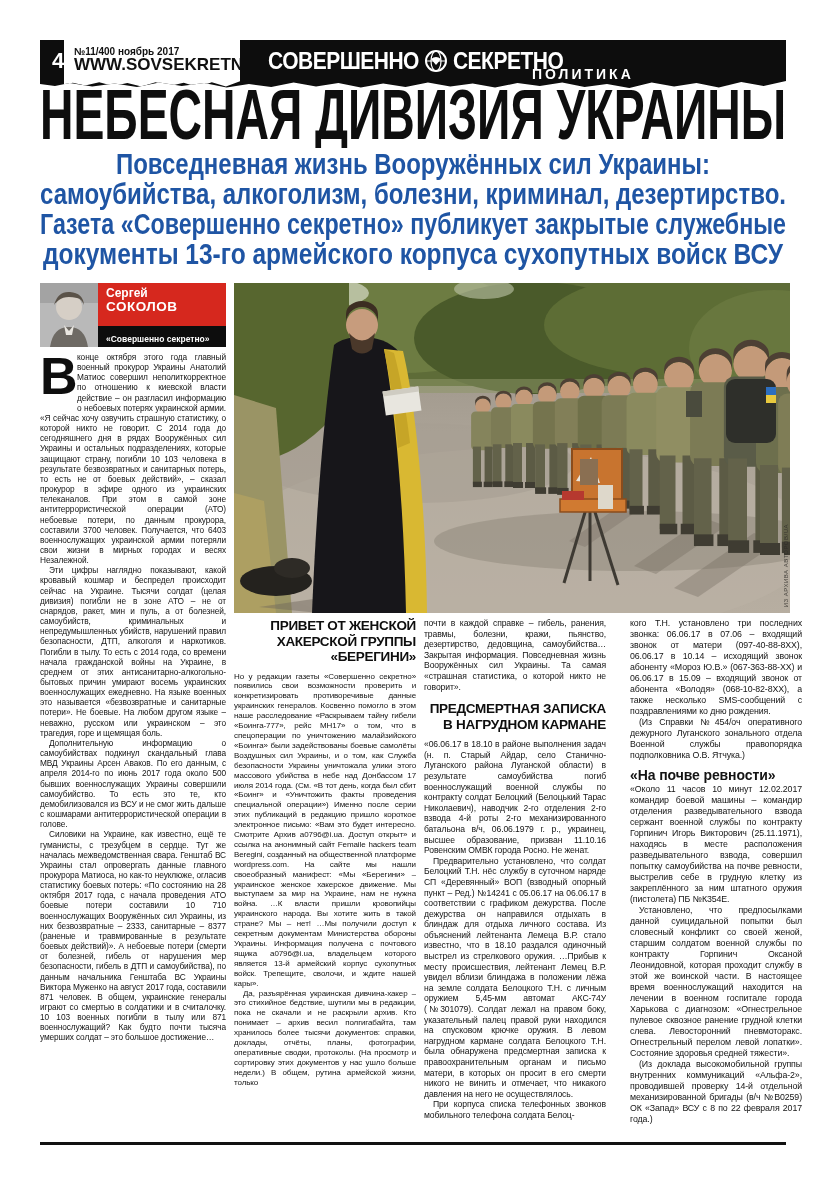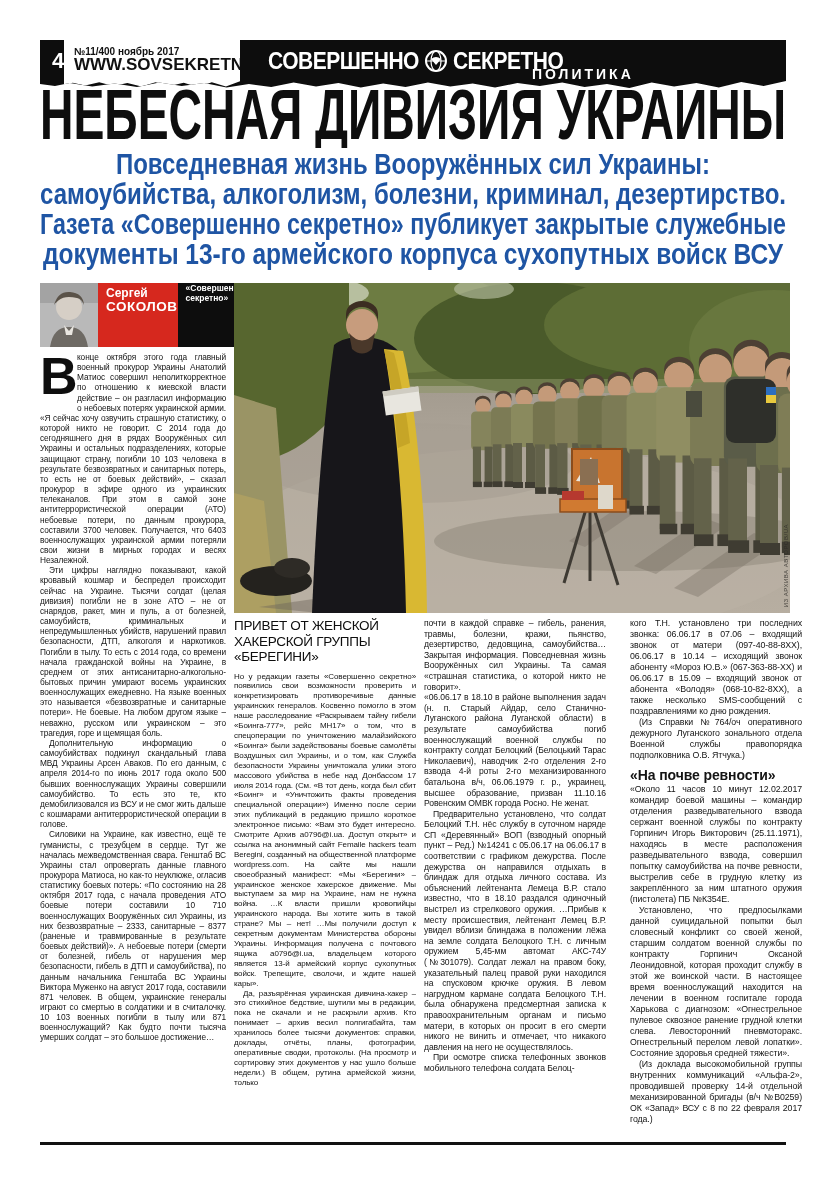--- a/index.html
+++ b/index.html
@@ -18,41 +18,41 @@
   .logo-word{font-size:21px;font-weight:900;letter-spacing:-0.5px;transform:scaleY(1.1);}
   .section{position:absolute;left:492px;top:26px;color:#fff;font-size:14px;font-weight:bold;letter-spacing:3px;}
   
   .headline-svg{position:absolute;left:40px;top:84px;}
   .headline-svg text{font-family:"Liberation Sans",sans-serif;font-weight:bold;fill:#0e0e0e;}
   .subhead-svg{position:absolute;left:40px;top:150px;}
   .subhead-svg text{font-family:"Liberation Sans",sans-serif;font-weight:bold;}
   
   .byline{position:absolute;left:40px;top:283px;width:186px;height:64px;display:flex;}
   .byline-photo{width:58px;height:64px;flex:none;}
-  .byline-right{flex:1;display:flex;flex-direction:row;}
+  .byline-right{flex:1;display:flex;flex-direction:column;}
   .byline-name{background:#d6281e;color:#fff;flex:1;padding:4px 0 2px 8px;line-height:1.05;}
   .byline-first{font-size:12px;font-weight:bold;display:block;}
   .byline-last{font-size:13.5px;font-weight:bold;display:block;letter-spacing:.5px;}
-  .byline-pub{background:#0d0d0d;color:#fff;font-size:8.5px;font-weight:bold;padding:0 0 3px 8px;}
+  .byline-pub{background:#0d0d0d;color:#fff;font-size:8.5px;font-weight:bold;padding:8px 0 3px 8px;}
   
   .photo{position:absolute;left:234px;top:283px;width:556px;height:330px;overflow:hidden;}
   .photo-credit{position:absolute;right:1px;bottom:6px;writing-mode:vertical-rl;transform:rotate(180deg);
         font-size:6px;color:#2e2c28;letter-spacing:.5px;opacity:.85;}
   
   .col{position:absolute;text-align:justify;overflow:hidden;hyphens:auto;}
   .col p{margin:0;}
   .col p.ind{text-indent:9px;}
   .col1{left:40px;top:352px;width:186px;height:790px;font-size:8.3px;line-height:10.15px;letter-spacing:-.1px;}
   .col2{left:234px;top:618px;width:182px;height:526px;font-size:8px;line-height:9.9px;letter-spacing:-.1px;}
   .col3{left:424px;top:618px;width:182px;height:526px;font-size:8.6px;line-height:10.6px;letter-spacing:-.1px;}
   .col4{left:614px;top:618px;width:172px;height:526px;font-size:8.8px;line-height:11px;letter-spacing:-.1px;margin-left:16px;}
   .dropcap{float:left;font-size:52px;line-height:42px;height:48px;width:33px;font-weight:bold;color:#0e0e0e;
         margin:3px 4px 0 0;}
-  .colhead{font-size:13.5px;font-weight:normal;line-height:1.15;letter-spacing:-.3px;color:#0e0e0e;
-        text-align:left;margin:0 0 7px 0;transform-origin:left top;}
+  .colhead{font-size:13.5px;font-weight:bold;line-height:1.15;letter-spacing:-.3px;color:#0e0e0e;
+        text-align:right;margin:0 0 7px 0;transform-origin:left top;}
   .colhead.mt{margin-top:9px;}
   .subhead-small{font-size:14px;font-weight:bold;margin:9px 0 3px 0;text-align:left;}
   .bottom-rule{position:absolute;left:40px;top:1142px;width:746px;height:3px;background:#111;}
 </style>
 </head>
 <body>
 
 <div class="page">
 
   <div class="hbar">
@@ -205,28 +205,29 @@
   </div>
 
   <div class="col col2">
     <h3 class="colhead">ПРИВЕТ ОТ ЖЕНСКОЙ ХАКЕРСКОЙ ГРУППЫ «БЕРЕГИНИ»</h3>
     <p>Но у редакции газеты «Совершенно секретно» появились свои возможности проверить и конкретизировать противоречивые данные украинских генералов. Косвенно помогло в этом наше расследование «Раскрываем тайну гибели «Боинга-777», рейс МН17» о том, что в спецоперации по уничтожению малайзийского «Боинга» были задействованы боевые самолёты Воздушных сил Украины, и о том, как Служба безопасности Украины уничтожала улики этого массового убийства в небе над Донбассом 17 июля 2014 года. (См. «В тот день, когда был сбит «Боинг» и «Уничтожить факты проведения специальной операции») Именно после серии этих публикаций в редакцию пришло короткое электронное письмо: «Вам это будет интересно. Смотрите Архив a0796@i.ua. Доступ открыт» и ссылка на анонимный сайт Femaile hackers team Beregini, созданный на общественной платформе wordpress.com. На сайте мы нашли своеобразный манифест: «Мы «Берегини» – украинское женское хакерское движение. Мы выступаем за мир на Украине, нам не нужна война. …К власти пришли кровопийцы украинского народа. Вы хотите жить в такой стране? Мы – нет! …Мы получили доступ к секретным документам Министерства обороны Украины. Информация получена с почтового ящика a0796@i.ua, владельцем которого является 13-й армейский корпус сухопутных войск. Трепещите, сволочи, и ждите нашей кары».</p>
     <p class="ind">Да, разъярённая украинская дивчина-хакер – это стихийное бедствие, шутили мы в редакции, пока не скачали и не раскрыли архив. Кто понимает – архив весил полгигабайта, там хранилось более тысячи документов: справки, доклады, отчёты, планы, фотографии, оперативные сводки, протоколы. (На просмотр и сортировку этих документов у нас ушло больше недели.) В общем, рутина армейской жизни, только</p>
   </div>
 
   <div class="col col3">
     <p>почти в каждой справке – гибель, ранения, травмы, болезни, кражи, пьянство, дезертирство, дедовщина, самоубийства… Закрытая информация. Повседневная жизнь Вооружённых сил Украины. Та самая «страшная статистика, о которой никто не говорит».</p>
+    <h3 class="colhead mt">ПРЕДСМЕРТНАЯ ЗАПИСКА В НАГРУДНОМ КАРМАНЕ</h3>
     <p>«06.06.17 в 18.10 в районе выполнения задач (н. п. Старый Айдар, село Станично-Луганского района Луганской области) в результате самоубийства погиб военнослужащий военной службы по контракту солдат Белоцкий (Белоцький Тарас Николаевич), наводчик 2-го отделения 2-го взвода 4-й роты 2-го механизированного батальона в/ч, 06.06.1979 г. р., украинец, высшее образование, призван 11.10.16 Ровенским ОМВК города Росно. Не женат.</p>
     <p class="ind">Предварительно установлено, что солдат Белоцкий Т.Н. нёс службу в суточном наряде СП «Деревянный» ВОП (взводный опорный пункт – Ред.) №14241 с 05.06.17 на 06.06.17 в соответствии с графиком дежурства. После дежурства он направился отдыхать в блиндаж для отдыха личного состава. Из объяснений лейтенанта Лемеца В.Р. стало известно, что в 18.10 раздался одиночный выстрел из стрелкового оружия. …Прибыв к месту происшествия, лейтенант Лемец В.Р. увидел вблизи блиндажа в положении лёжа на земле солдата Белоцкого Т.Н. с личным оружием 5,45-мм автомат АКС-74У (№301079). Солдат лежал на правом боку, указательный палец правой руки находился на спусковом крючке оружия. В левом нагрудном кармане солдата Белоцкого Т.Н. была обнаружена предсмертная записка к правоохранительным органам и письмо матери, в которых он просит в его смерти никого не винить и отмечает, что никакого давления на него не осуществлялось.</p>
-    <p class="ind">При осмотре списка телефонных звонков мобильного телефона солдата Белоц-</p>
+    <p class="ind">При корпуса списка телефонных звонков мобильного телефона солдата Белоц-</p>
   </div>
 
   <div class="col col4">
     <p>кого Т.Н. установлено три последних звонка: 06.06.17 в 07.06 – входящий звонок от матери (097-40-88-8ХХ), 06.06.17 в 10.14 – исходящий звонок абоненту «Мороз Ю.В.» (067-363-88-ХХ) и 06.06.17 в 15.09 – входящий звонок от абонента «Володя» (068-10-82-8ХХ), а также несколько SMS-сообщений с поздравлениями ко дню рождения.</p>
-    <p class="ind">(Из Справки №764/оч оперативного дежурного Луганского зонального отдела Военной службы правопорядка подполковника О.В. Ятчука.)</p>
+    <p class="ind">(Из Справки №454/оч оперативного дежурного Луганского зонального отдела Военной службы правопорядка подполковника О.В. Ятчука.)</p>
     <div class="subhead-small">«На почве ревности»</div>
     <p>«Около 11 часов 10 минут 12.02.2017 командир боевой машины – командир отделения разведывательного взвода сержант военной службы по контракту Горпинич Игорь Викторович (25.11.1971), находясь в месте расположения разведывательного взвода, совершил попытку самоубийства на почве ревности, выстрелив себе в грудную клетку из закреплённого за ним штатного оружия (пистолета) ПБ №К354Е.</p>
     <p class="ind">Установлено, что предпосылками данной суицидальной попытки был словесный конфликт со своей женой, старшим солдатом военной службы по контракту Горпинич Оксаной Леонидовной, которая проходит службу в этой же воинской части. В настоящее время военнослужащий находится на лечении в военном госпитале города Харькова с диагнозом: «Огнестрельное пулевое сквозное ранение грудной клетки слева. Левосторонний пневмоторакс. Огнестрельный перелом левой лопатки». Состояние здоровья средней тяжести».</p>
     <p class="ind">(Из доклада высокомобильной группы внутренних коммуникаций «Альфа-2», проводившей проверку 14-й отдельной механизированной бригады (в/ч №В0259) ОК «Запад» ВСУ с 8 по 22 февраля 2017 года.)</p>
   </div>
 
   <div class="bottom-rule"></div>
 </div>
 
 </body></html>

